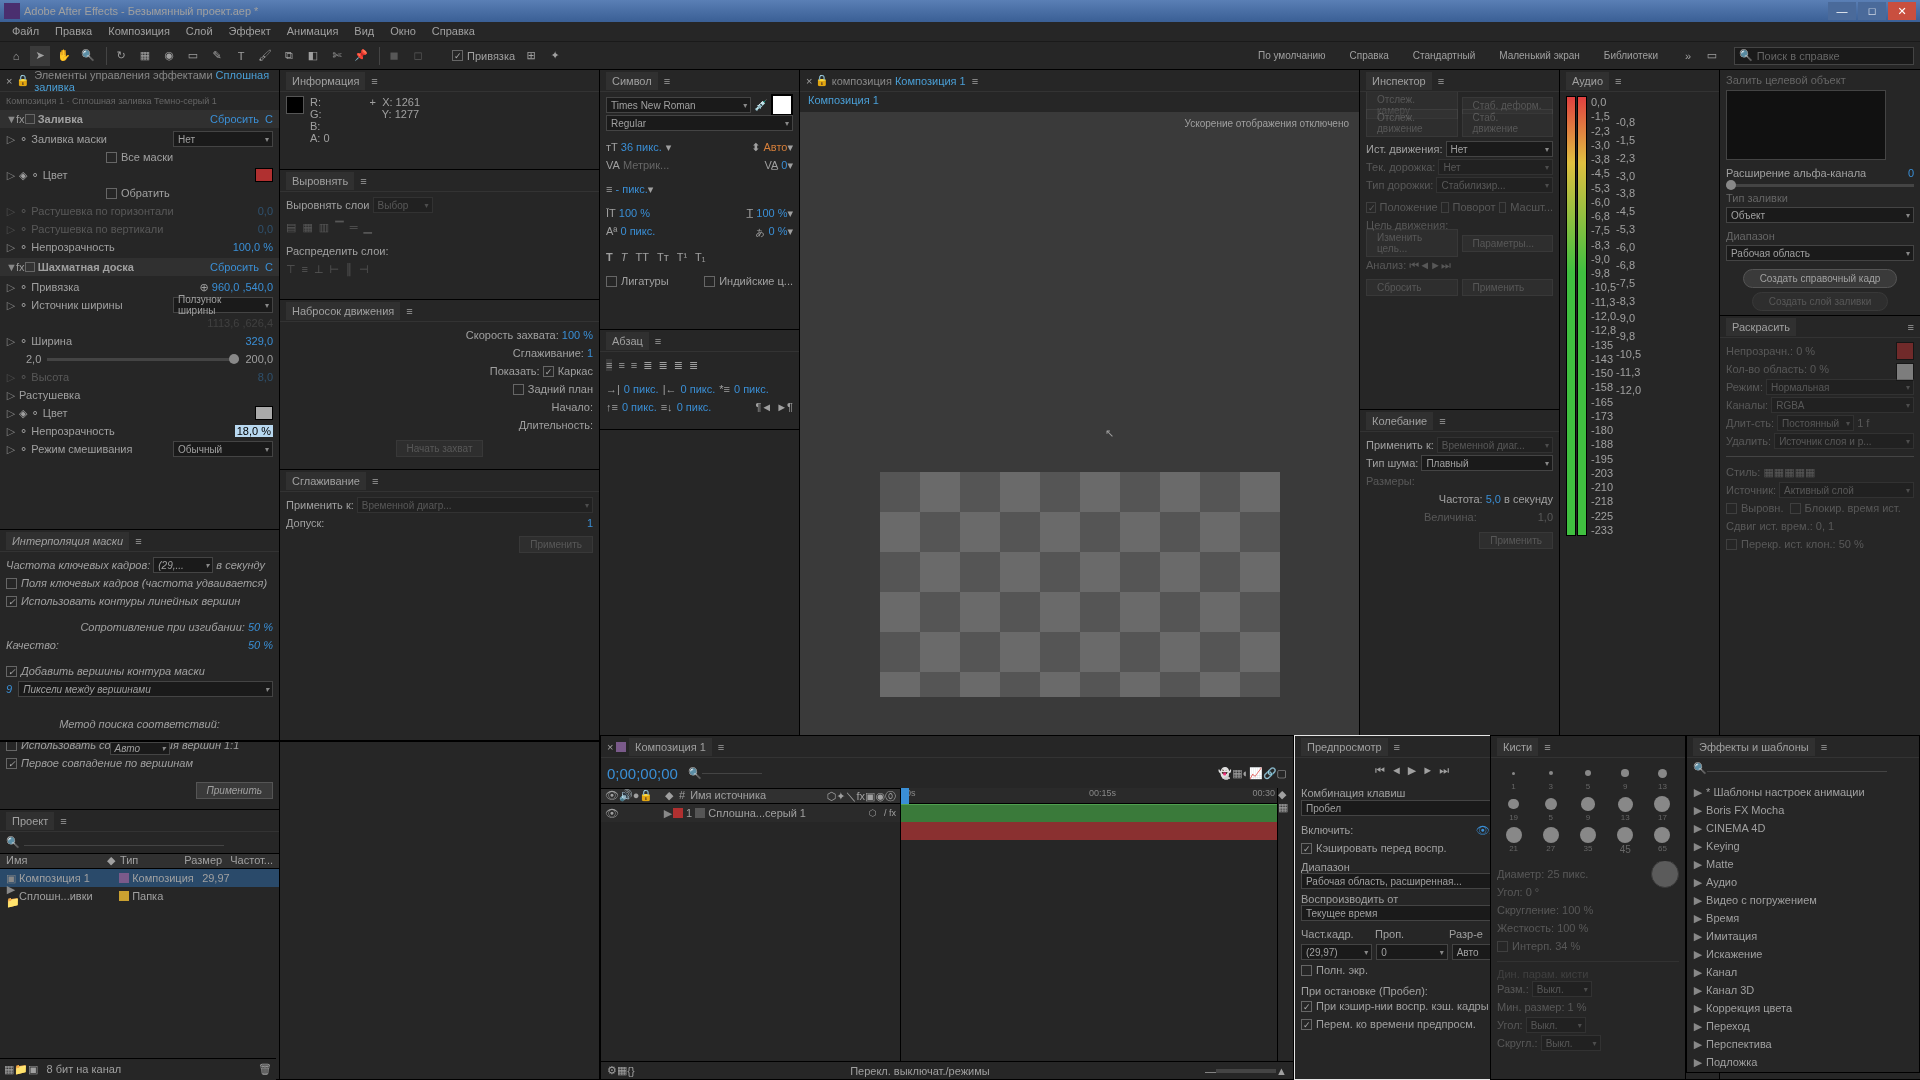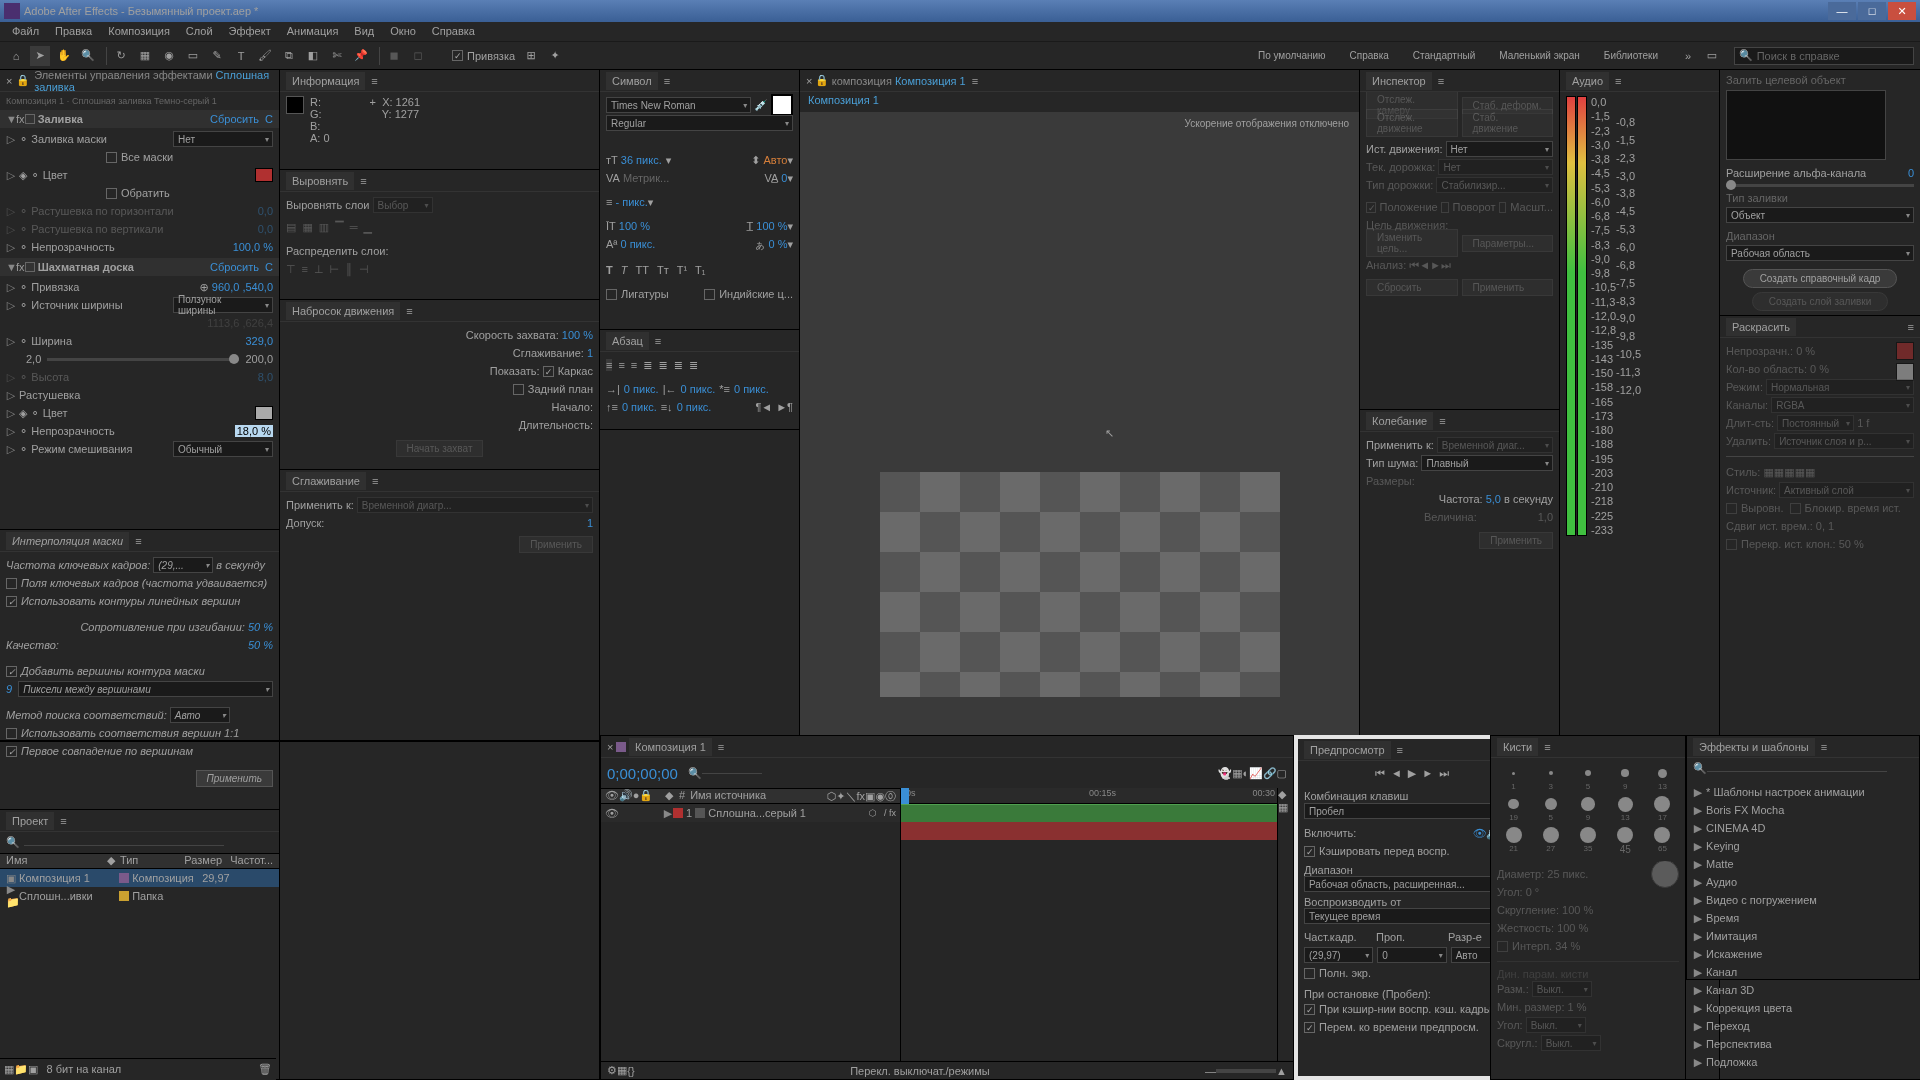--- a/index.html
+++ b/index.html
@@ -173,21 +173,21 @@
             <span class="cb on"></span>
             <span>Использовать контуры линейных вершин</span>
           </div>
         <div class="row" style="margin-top:8px;"><span style="flex:1;text-align:right">Сопротивление при изгибании:</span>&nbsp;<span class="blue">50 %</span></div>
         <div class="row"><span style="flex:1;text-align:left">Качество:</span>&nbsp;<span class="blue">50 %</span></div>
         <div class="row" style="margin-top:8px;">
             <span class="cb on"></span>
             <span>Добавить вершины контура маски</span>
           </div>
         <div class="row"><span class="blue">9</span>&nbsp;&nbsp;<span class="dropdown" style="flex:1">Пиксели между вершинами</span></div>
-        <div class="row" style="margin-top:8px;"><span>Метод поиска соответствий:</span>&nbsp;<span class="dropdown">Авто</span></div>
+        <div class="row" style="margin-top:20px;flex-direction:column;"><span>Метод поиска соответствий:</span>&nbsp;<span class="dropdown">Авто</span></div>
         <div class="row">
             <span class="cb"></span>
             <span>Использовать соответствия вершин 1:1</span>
           </div>
         <div class="row">
             <span class="cb on"></span>
             <span>Первое совпадение по вершинам</span>
           </div>
         <div style="text-align:right;margin-top:10px;"><span class="btn">Применить</span></div>
       </div>
@@ -308,21 +308,21 @@
     <div class="panel" style="flex:0 0 260px;">
       <div class="panel-hdr">
           <span class="tab">Символ</span>
           <span style="margin-left:6px">≡</span>
         </div>
       <div class="panel-body">
         <div class="row"><span class="dropdown" style="flex:1">Times New Roman</span>&nbsp;<span>💉</span>&nbsp;<span style="width:22px;height:22px;background:#fff;border:2px solid #000;"></span></div>
         <div class="row">
             <span class="dropdown" style="flex:1">Regular</span>
           </div>
-        <div class="row" style="margin-top:19px;"><span>тТ</span>&nbsp;<span class="blue">36 пикс.</span><span style="margin-left:4px">▾</span><span style="flex:1"></span><span>⬍</span>&nbsp;<span class="orange">Авто</span><span>▾</span></div>
+        <div class="row" style="margin-top:6px;"><span>тТ</span>&nbsp;<span class="blue">36 пикс.</span><span style="margin-left:4px">▾</span><span style="flex:1"></span><span>⬍</span>&nbsp;<span class="orange">Авто</span><span>▾</span></div>
         <div class="row"><span>VA</span>&nbsp;<span class="dim">Метрик...</span><span style="flex:1"></span><span>VA̲</span>&nbsp;<span class="blue">0</span><span>▾</span></div>
         <div class="row" style="margin-top:6px;"><span>≡</span>&nbsp;<span class="blue">- пикс.</span><span>▾</span></div>
         <div class="row" style="margin-top:6px;"><span>ĪT</span>&nbsp;<span class="blue">100 %</span><span style="flex:1"></span><span>T̲</span>&nbsp;<span class="blue">100 %</span><span>▾</span></div>
         <div class="row"><span>Aª</span>&nbsp;<span class="blue">0 пикс.</span><span style="flex:1"></span><span>ぁ</span>&nbsp;<span class="blue">0 %</span><span>▾</span></div>
         <div class="row" style="margin-top:8px;gap:8px;">
           <span style="font-weight:bold">T</span>
           <span style="font-style:italic">T</span>
           <span>TT</span>
           <span>Tᴛ</span>
           <span>T¹</span>
@@ -626,21 +626,21 @@
     <span class="tbtn">⚙</span>
     <span class="tbtn">▦</span>
     <span class="tbtn">{}</span>
     <span style="flex:1;text-align:center">Перекл. выключат./режимы</span>
     <span class="tbtn">—</span>
     <span style="width:60px;height:4px;background:#444;"></span>
     <span class="tbtn">▲</span>
   </div>
 </div>
 
-<div style="position:absolute;left:1294px;top:735px;width:236px;height:345px;background:#262626;border:4px solid #e5e5e5;">
+<div style="position:absolute;left:1294px;top:735px;width:236px;height:345px;background:#262626;border:1px solid #e5e5e5;">
   <div class="panel-hdr">
       <span class="tab">Предпросмотр</span>
       <span style="margin-left:6px">≡</span>
     </div>
   <div style="display:flex;justify-content:center;gap:6px;padding:6px;">
     <span class="tbtn">⏮</span>
     <span class="tbtn">◄</span>
     <span class="tbtn">▶</span>
     <span class="tbtn">►</span>
     <span class="tbtn">⏭</span>
@@ -795,21 +795,21 @@
     <div class="row"><span class="cb"></span><span>Интерп.</span>&nbsp;<span>34 %</span></div>
     <div style="border-top:1px solid #444;margin:6px 0;"></div>
     <div class="dim">Дин. парам. кисти</div>
     <div class="row"><span>Разм.:</span>&nbsp;<span class="dropdown">Выкл.</span></div>
     <div class="row"><span>Мин. размер:</span>&nbsp;<span>1 %</span></div>
     <div class="row"><span>Угол:</span>&nbsp;<span class="dropdown">Выкл.</span></div>
     <div class="row"><span>Скругл.:</span>&nbsp;<span class="dropdown">Выкл.</span></div>
   </div>
 </div>
 
-<div style="position:absolute;left:1686px;top:735px;width:234px;height:245px;background:#262626;border:1px solid #000;">
+<div style="position:absolute;left:1686px;top:735px;width:234px;height:338px;background:#262626;border:1px solid #000;">
   <div class="panel-hdr">
       <span class="tab">Эффекты и шаблоны</span>
       <span style="margin-left:6px">≡</span>
     </div>
   <div style="padding:4px 6px;"><span>🔍</span><span style="border-bottom:1px solid #444;display:inline-block;width:180px;"></span></div>
   <div class="panel-body" id="fxpresets-list" style="overflow:auto;height:290px;">
       <div class="row"><span class="twirl">▶</span>&nbsp;<span>* Шаблоны настроек анимации</span></div>
       <div class="row"><span class="twirl">▶</span>&nbsp;<span>Boris FX Mocha</span></div>
       <div class="row"><span class="twirl">▶</span>&nbsp;<span>CINEMA 4D</span></div>
       <div class="row"><span class="twirl">▶</span>&nbsp;<span>Keying</span></div>

